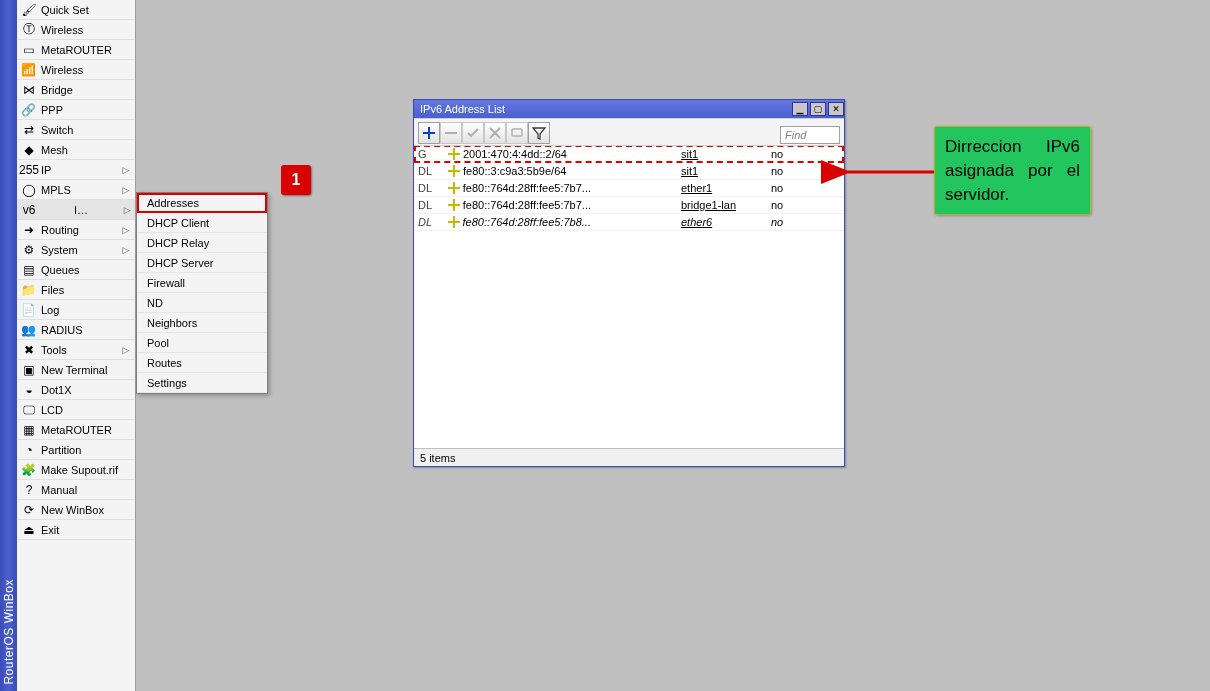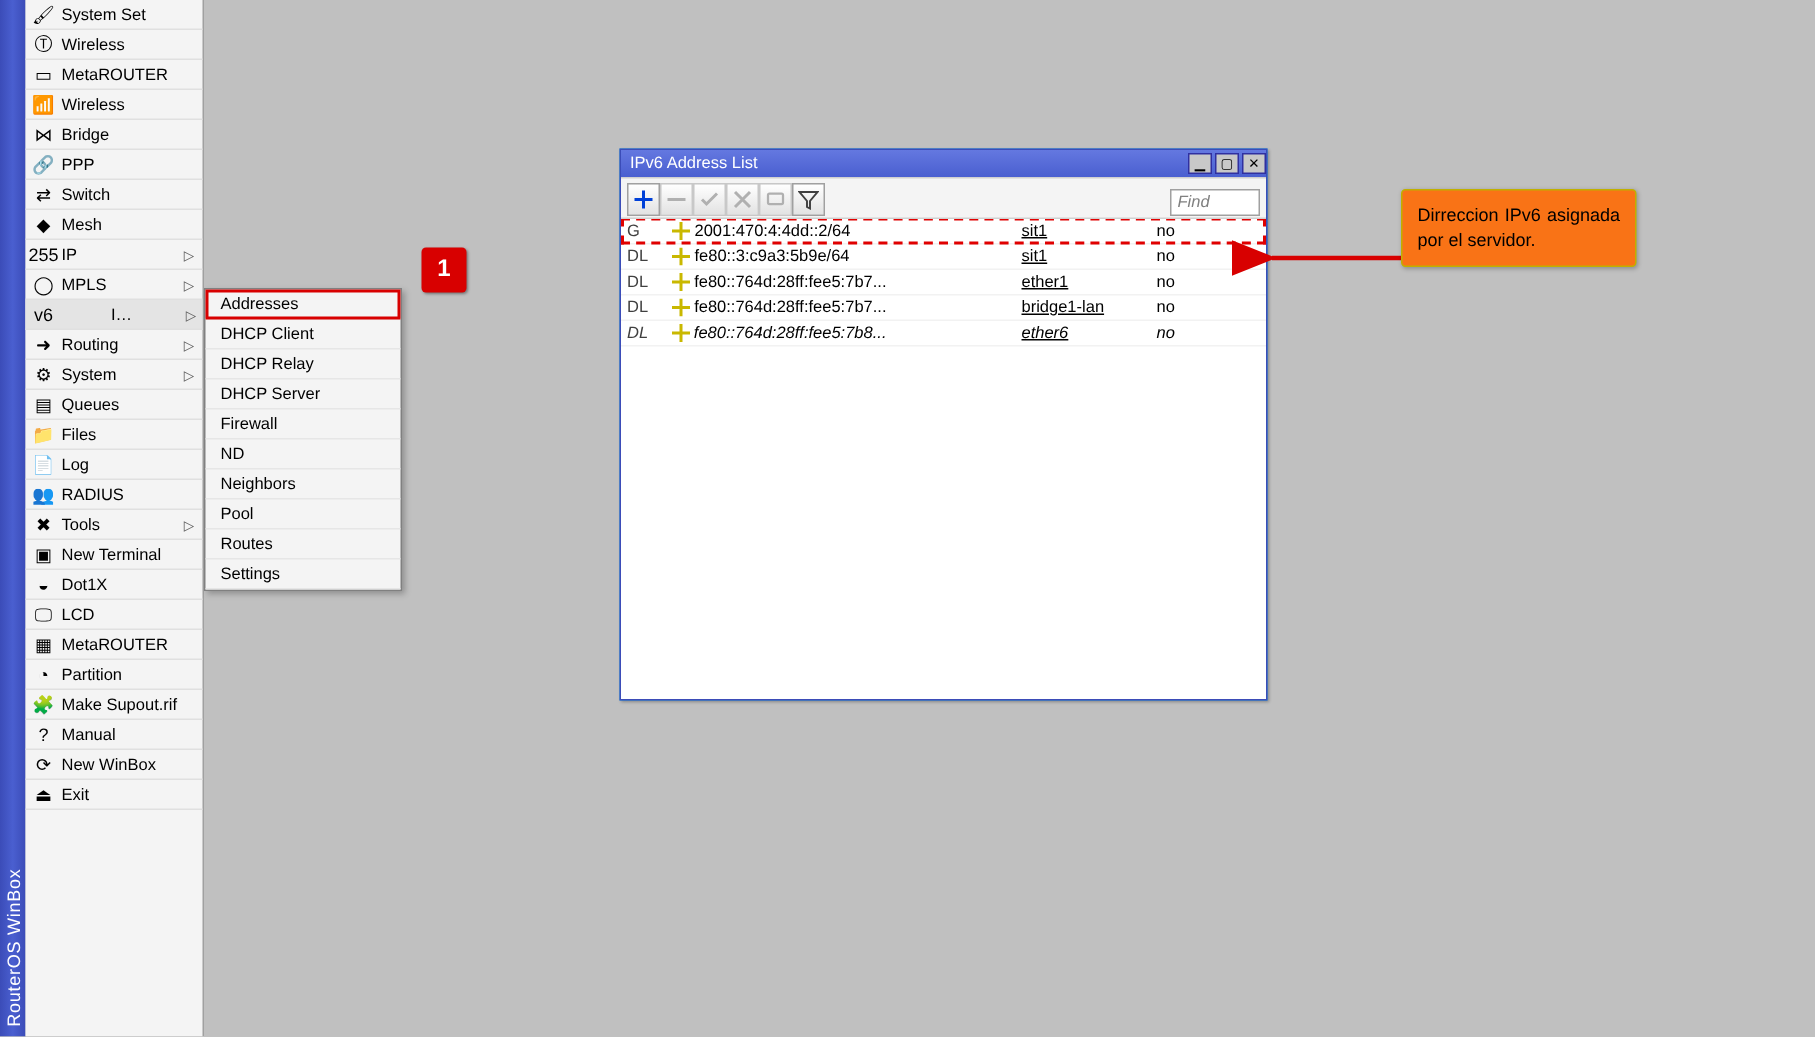--- a/index.html
+++ b/index.html
@@ -157,42 +157,42 @@
   
   .badge1 {
     position:absolute; left:281px; top:165px; width:30px; height:30px;
     background:#d80000; color:#fff; font-weight:bold; font-size:16px;
     display:flex; align-items:center; justify-content:center;
     border-radius:3px; box-shadow:1px 1px 2px rgba(0,0,0,0.4);
   }
   
   .note {
     position:absolute; left:934px; top:126px; width:157px;
-    background:#f97316; border:1px solid #c0b000;
-    padding:8px 10px; font-size:12px; line-height:1.4;
+    background:#22c55e; border:1px solid #c0b000;
+    padding:8px 10px; font-size:17px; line-height:1.4;
     text-align:justify; border-radius:3px;
     box-shadow:1px 1px 3px rgba(0,0,0,0.25);
   }
   
   .arrow-svg {
     position:absolute; left:840px; top:160px; width:100px; height:24px;
     overflow:visible; pointer-events:none;
   }
 </style>
 </head>
 <body>
 
 <div class="title-strip">
   <div class="vt">RouterOS WinBox</div>
 </div>
 
 <div class="sidemenu" id="sidemenu">
     <div class="sm-item">
       <span class="ico">🖌</span>
-      <span class="lbl">System Set</span>
+      <span class="lbl">Quick Set</span>
     </div>
     <div class="sm-item">
       <span class="ico">Ⓣ</span>
       <span class="lbl">Wireless</span>
     </div>
     <div class="sm-item">
       <span class="ico">▭</span>
       <span class="lbl">MetaROUTER</span>
     </div>
     <div class="sm-item">
@@ -406,20 +406,23 @@
         <div class="cell c-addr">
           <span class="addr-ico"></span>
           <span>fe80::764d:28ff:fee5:7b8...</span>
         </div>
         <div class="cell c-pool"></div>
         <div class="cell c-if">ether6</div>
         <div class="cell c-adv">no</div>
       </div>
     </div>
 
+  <div class="inwin-status">
+    <span>5 items</span>
+  </div>
 </div>
 
 <svg class="arrow-svg">
   <defs>
     <marker id="ah" markerWidth="10" markerHeight="8" refX="1" refY="4" orient="auto">
       <path d="M10 0 L0 4 L10 8 z" fill="#d80000"></path>
     </marker>
   </defs>
   <line x1="94" y1="12" x2="8" y2="12" stroke="#d80000" stroke-width="3" marker-end="url(#ah)"></line>
 </svg>

